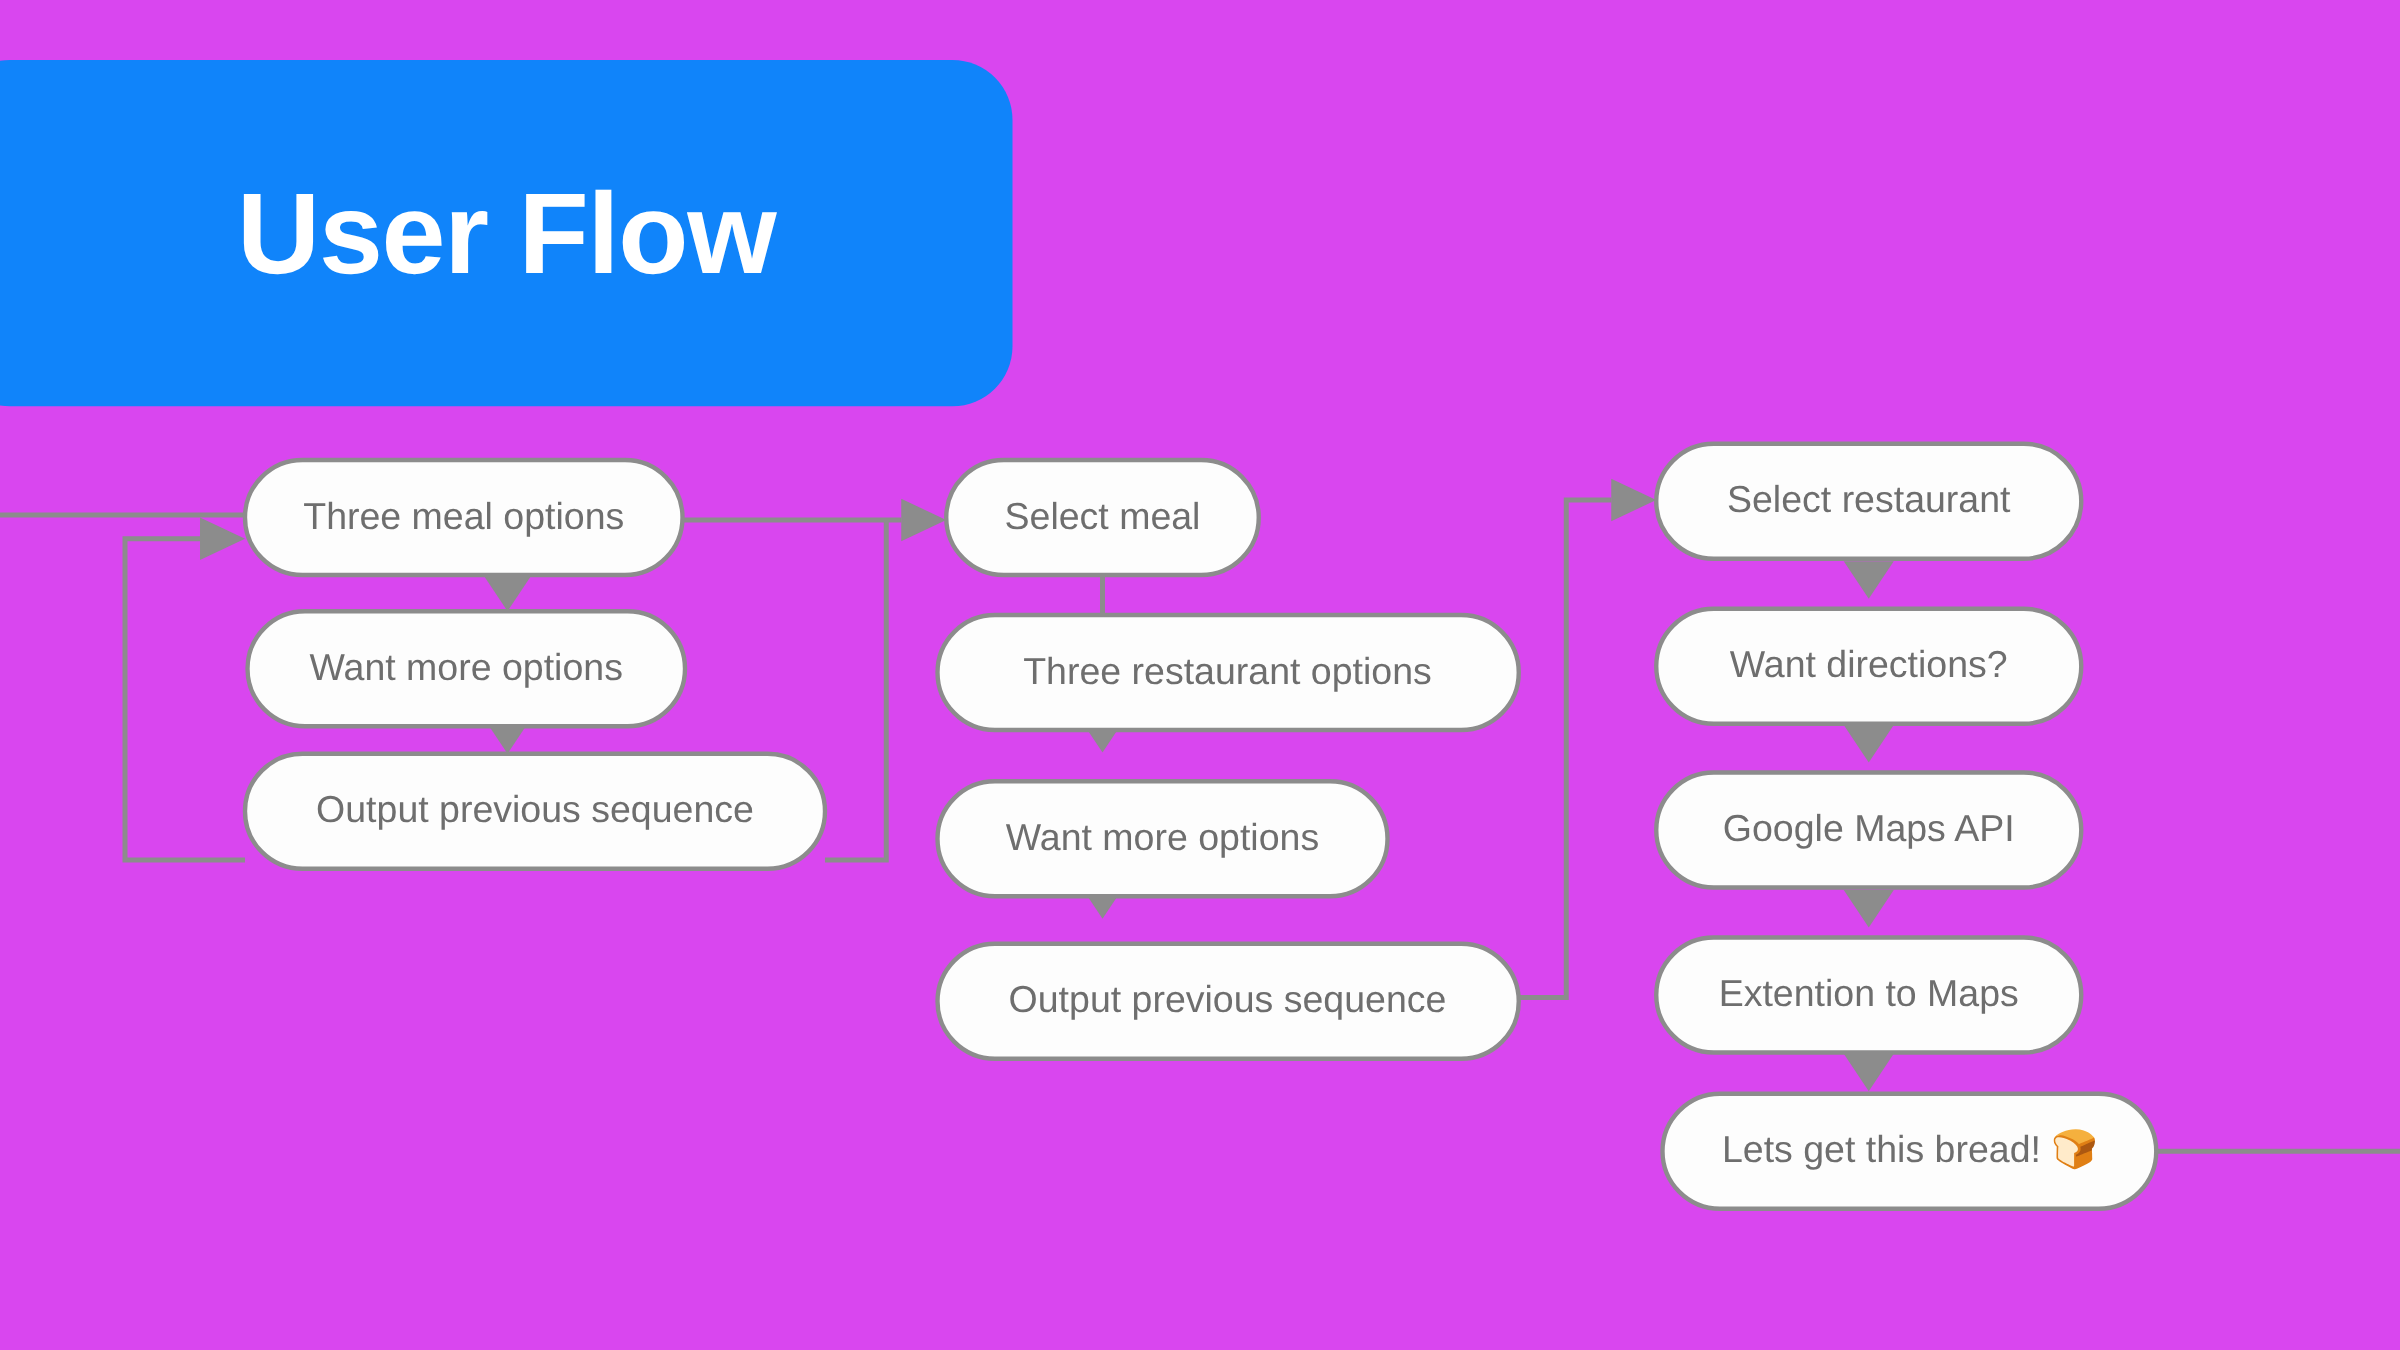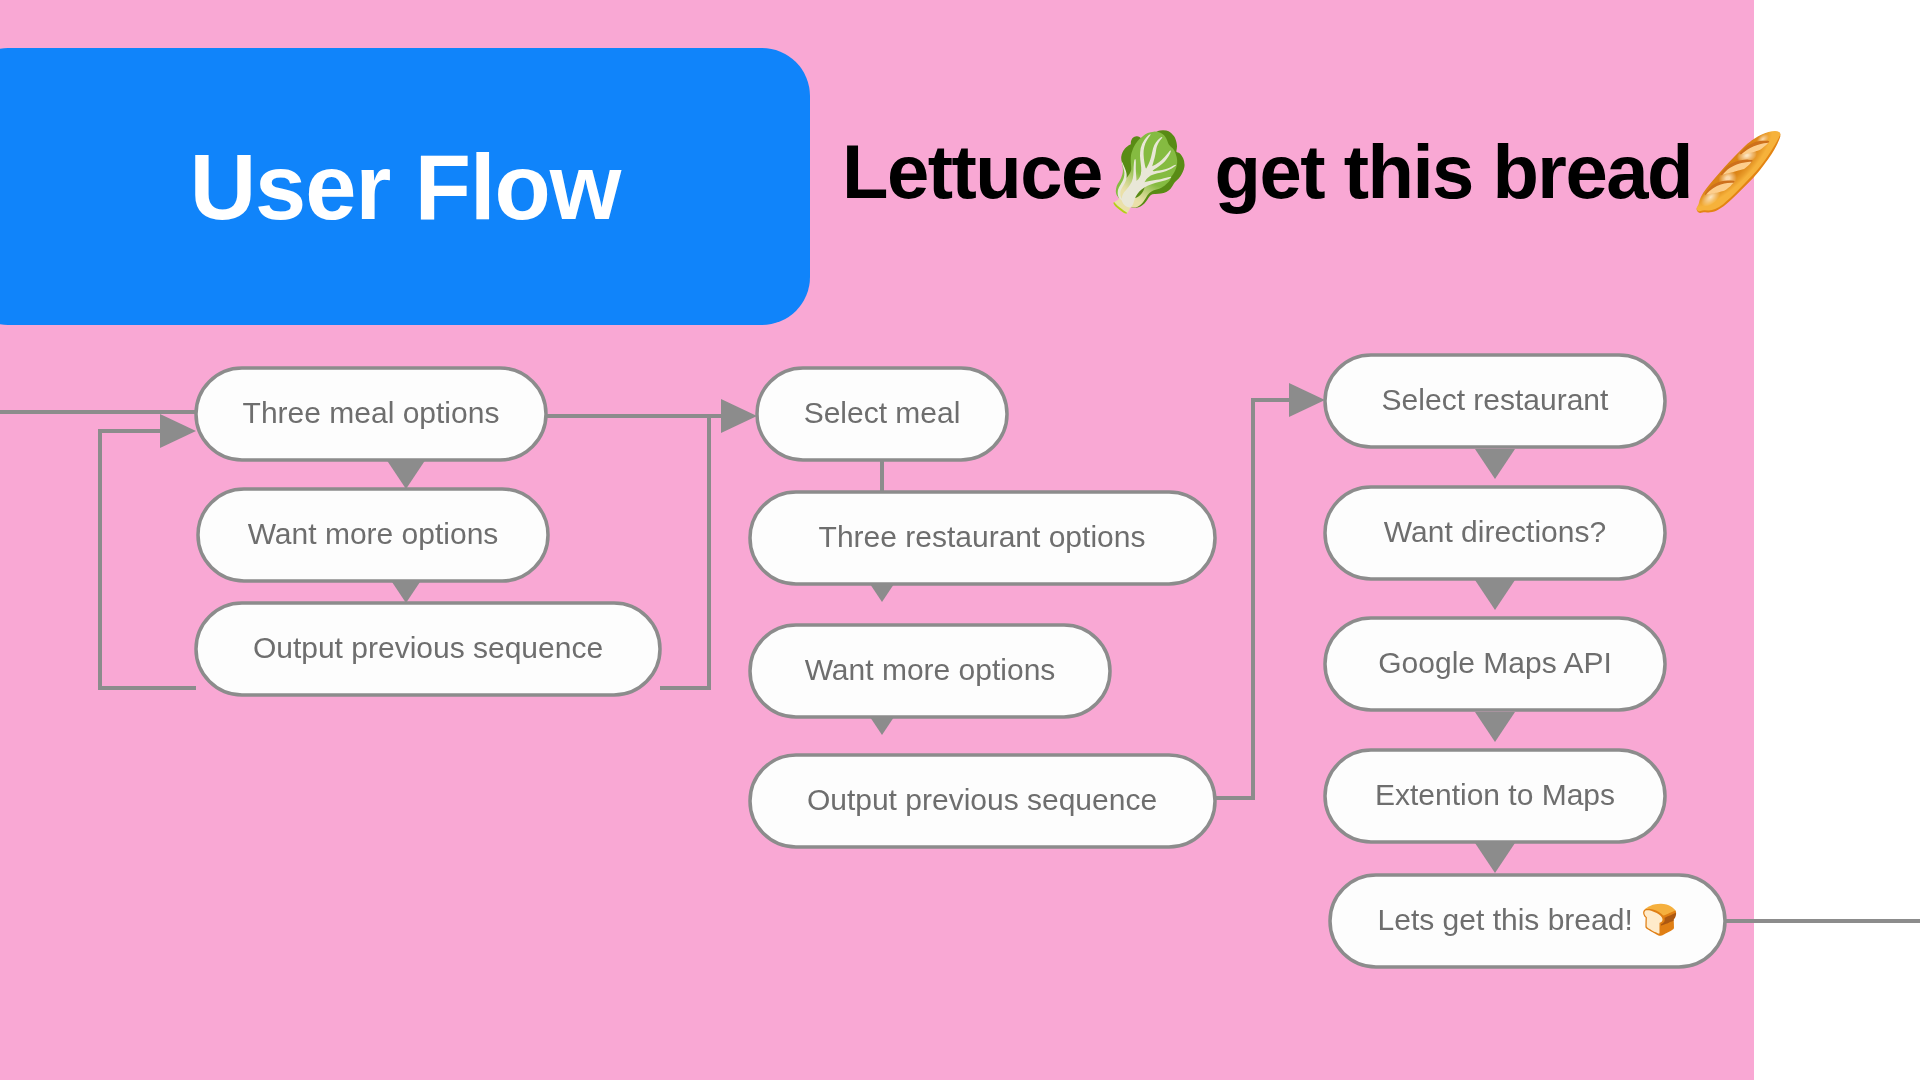--- a/index.html
+++ b/index.html
@@ -10,23 +10,23 @@
   body {
     width: 1920px;
     height: 1080px;
     overflow: hidden;
     font-family: "Liberation Sans", sans-serif;
     position: relative;
   }
 
   #canvas {
     position: relative;
-    width: 1754px;
+    width: 1920px;
     height: 1080px;
-    background: #f9a8d4;
+    background: #d946ef;
   }
 
   
   .header-badge {
     position: absolute;
     left: -40px;
     top: 48px;
     width: 850px;
     height: 277px;
     background: #1084fa;
@@ -97,23 +97,20 @@
 </style>
 </head>
 <body>
 
 <div id="canvas">
 
   <div class="header-badge">
     <span class="header-badge-text">User Flow</span>
   </div>
 
-  <div class="header-tagline">
-    <span>Lettuce</span><span class="emoji">🥬</span><span> get this bread</span><span class="emoji">🥖</span>
-  </div>
 
   <svg id="flow" viewBox="0 0 1920 1080">
 
     <g>
 
       <path class="conn" d="M -10 412 L 196 412"></path>
 
       <path class="conn" d="M 196 688 L 100 688 L 100 431 L 160 431"></path>
       <polygon class="arrow-head" points="160,414 196,431 160,448"></polygon>
 

